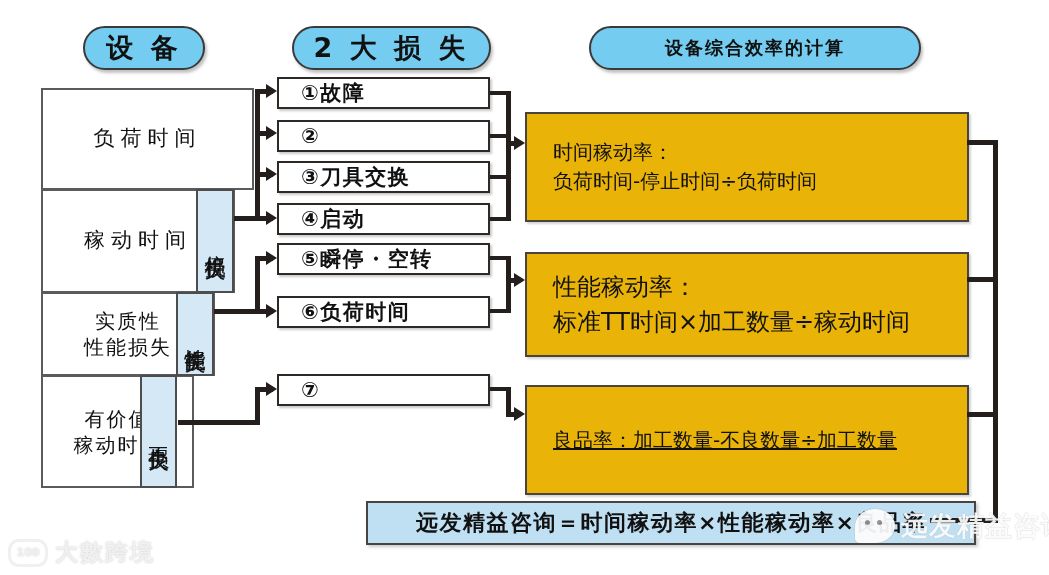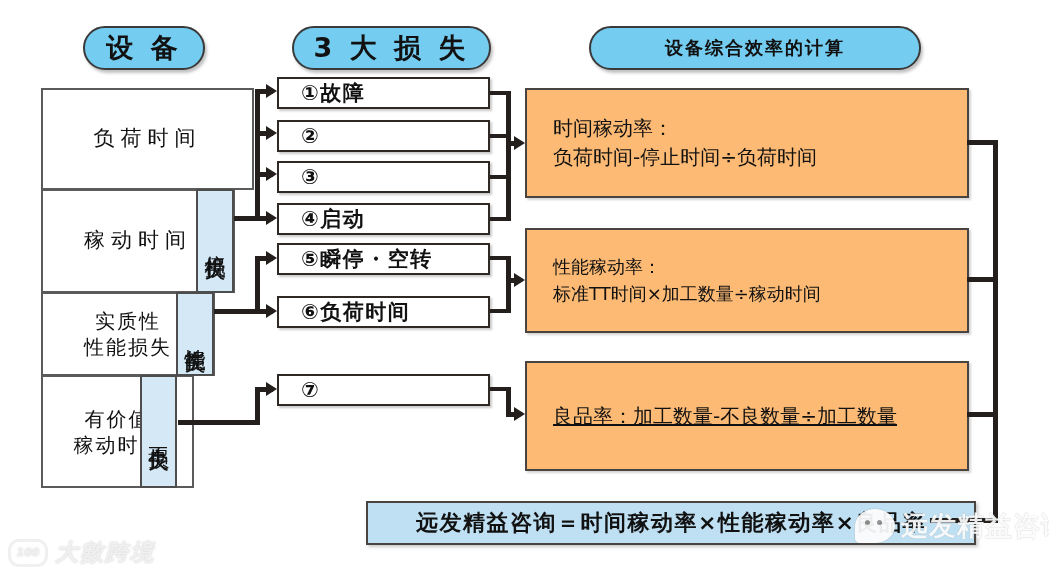--- a/index.html
+++ b/index.html
@@ -64,29 +64,30 @@
     display:flex;align-items:center;
     padding-left:22px;
     box-shadow:1.5px 2px 2px rgba(150,150,150,.5);
     color:#111;
     font-weight:bold;
     letter-spacing:1.5px;
   }
 
   .formulabox{
     position:absolute;
-    background:#fdba74;
+    background:#eab308;
     border:2px solid #4a4440;
     box-sizing:border-box;
     padding:0 0 0 26px;
     display:flex;align-items:center;
     box-shadow:1.5px 2px 2px rgba(160,160,160,.45);
     color:#111;
     line-height:1.45;
     white-space:pre-line;
+    margin-top:24px;
   }
 
   .resultbar{
     position:absolute;
     background:#BFDFF2;
     border:2px solid #4a4440;
     box-sizing:border-box;
     display:flex;align-items:center;justify-content:center;
     box-shadow:2px 2px 3px rgba(150,150,150,.5);
     color:#111;
@@ -106,21 +107,20 @@
   }
 
   
   .wm{position:absolute;pointer-events:none;}
   .wm-left{
     left:8px;top:537px;
     display:flex;align-items:center;gap:7px;
     color:#f0f0f0;
     font-size:23px;font-weight:bold;letter-spacing:2px;
     text-shadow:0 0 2px rgba(200,200,200,.9);
-    font-style:italic;
   }
   .wm-badge{
     width:34px;height:22px;border-radius:11px;
     border:3px solid #f0f0f0;
     display:flex;align-items:center;justify-content:center;
     font-size:11px;color:#f0f0f0;font-weight:bold;
     letter-spacing:0;
   }
   .wm-right{
     left:855px;top:508px;
@@ -144,21 +144,21 @@
   .wx::before{left:10px;}
   .wx::after{left:22px;}
 </style>
 </head>
 <body>
 
 <div id="stage">
 
   <div class="pill" style="left:83px;top:26px;width:118px;height:40px;font-size:27px;">设 备</div>
 
-  <div class="pill" style="left:292px;top:26px;width:195px;height:40px;font-size:27px;">3 大 损 失</div>
+  <div class="pill" style="left:292px;top:26px;width:195px;height:40px;font-size:27px;">2 大 损 失</div>
 
   <div class="pill" style="left:589px;top:26px;width:328px;height:40px;font-size:18px;letter-spacing:2px;">设备综合效率的计算</div>
 
   <div class="tcell sp" style="left:41px;top:88px;width:213px;height:102px;font-size:21px;">负荷时间</div>
 
   <div class="tcell sp" style="left:41px;top:189px;width:194px;height:104px;font-size:21px;">稼动时间</div>
 
   <div class="tcell" style="left:41px;top:292px;width:174px;height:84px;font-size:20px;letter-spacing:2px;">实质性
 性能损失</div>
 
@@ -175,20 +175,21 @@
     <span>①</span>
       <span>故障</span>
   </div>
 
   <div class="lossbox" style="left:277px;top:120px;width:213px;height:32px;font-size:21px;">
     <span>②</span>
   </div>
 
   <div class="lossbox" style="left:277px;top:161px;width:213px;height:32px;font-size:21px;">
     <span>③</span>
+      <span>刀具交换</span>
   </div>
 
   <div class="lossbox" style="left:277px;top:203px;width:213px;height:32px;font-size:21px;">
     <span>④</span>
       <span>启动</span>
   </div>
 
   <div class="lossbox" style="left:277px;top:243px;width:213px;height:32px;font-size:21px;">
     <span>⑤</span>
       <span>瞬停・空转</span>
@@ -199,21 +200,21 @@
       <span>负荷时间</span>
   </div>
 
   <div class="lossbox" style="left:277px;top:374px;width:213px;height:32px;font-size:21px;">
     <span>⑦</span>
   </div>
 
   <div class="formulabox" style="left:525px;top:88px;width:444px;height:110px;font-size:20px;">时间稼动率：
 负荷时间-停止时间÷负荷时间</div>
 
-  <div class="formulabox" style="left:525px;top:228px;width:444px;height:105px;font-size:18px;">性能稼动率：
+  <div class="formulabox" style="left:525px;top:228px;width:444px;height:105px;font-size:24px;">性能稼动率：
 标准TT时间×加工数量÷稼动时间</div>
 
   <div class="formulabox" style="left:525px;top:361px;width:444px;height:110px;font-size:20px;text-decoration:underline;">良品率：加工数量-不良数量÷加工数量</div>
 
   <div class="resultbar" style="left:366px;top:501px;width:610px;height:44px;font-size:22px;">远发精益咨询＝时间稼动率×性能稼动率×良品率</div>
 
   <div class="ln" style="left:234px;top:216px;width:26px;height:5px;"></div>
   <div class="ln" style="left:255px;top:89px;width:5px;height:132px;"></div>
   <div class="ln" style="left:255px;top:89px;width:18px;height:5px;"></div>
   <div class="arrow" style="left:266px;top:84px;"></div>

